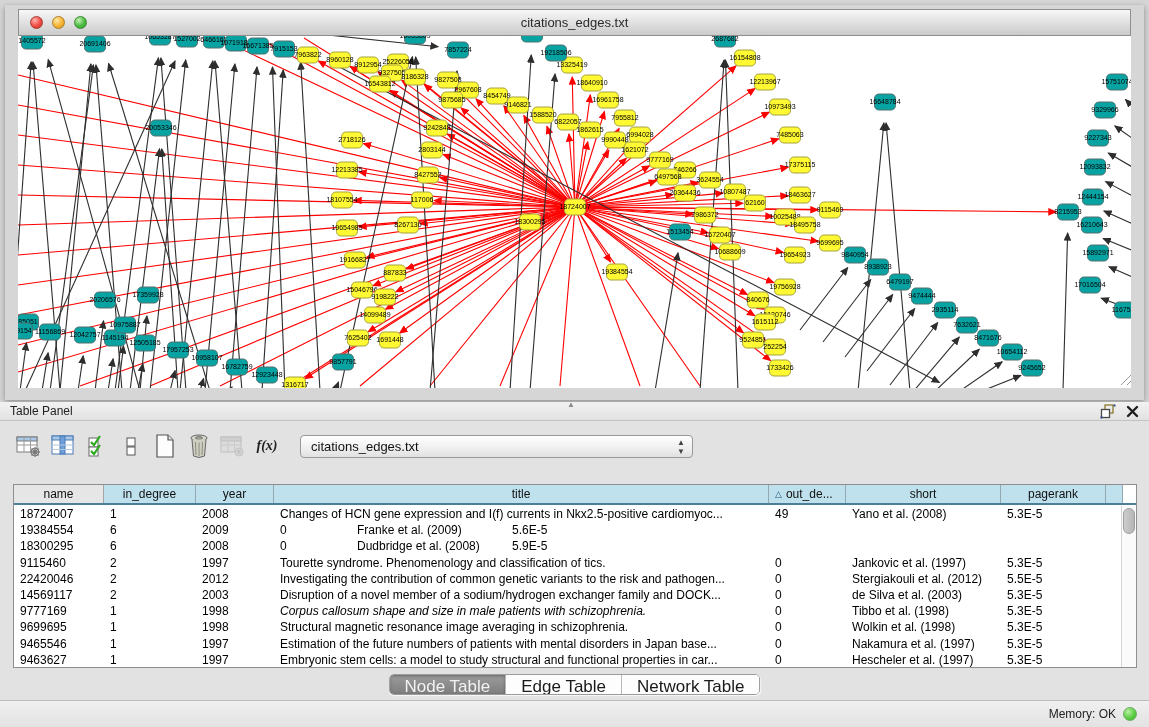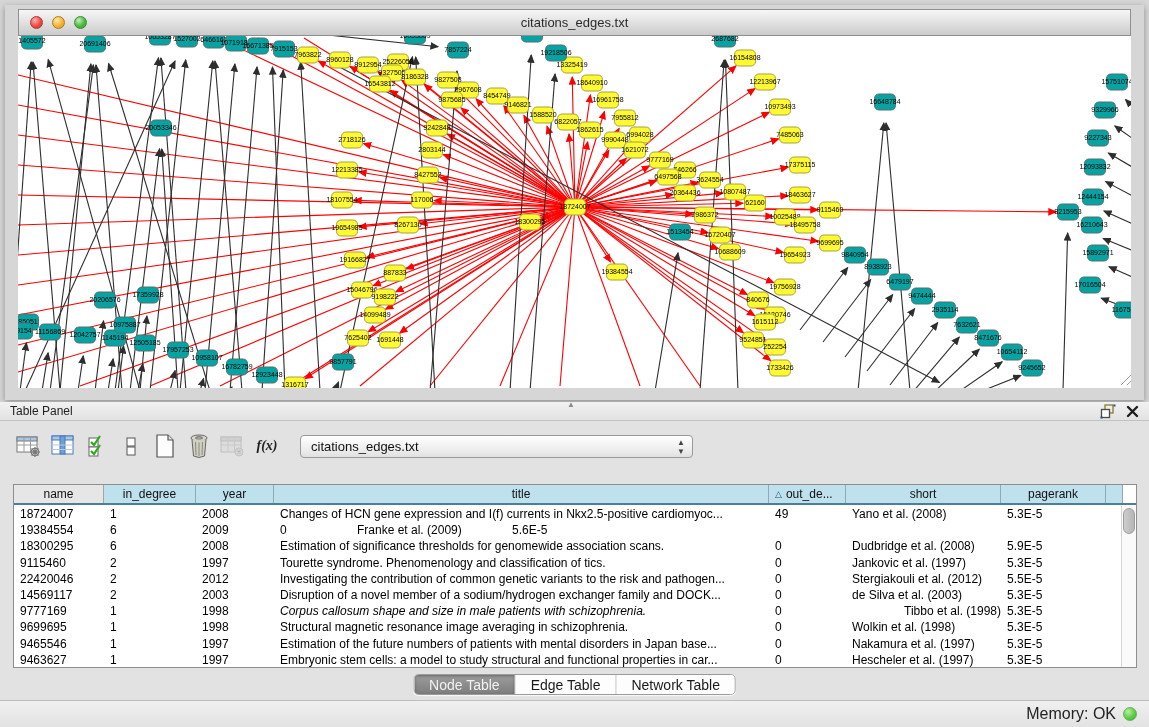--- a/index.html
+++ b/index.html
@@ -94,38 +94,38 @@
   }
 
   
   #table-tabs {
     position:absolute; left:50%; transform:translateX(-50%); top:253px;
     display:flex; border:1px solid #9b9b9b; border-radius:5px; overflow:hidden;
     background:#ffffff; height:21px;
     box-shadow:0 1px 1px rgba(255,255,255,.8);
   }
   .tab-seg {
-    font-size:14px; color:#1a1a1a; padding:2px 15px 0 15px; height:100%;
+    font-size:17px; color:#1a1a1a; padding:2px 15px 0 15px; height:100%;
     border-right:1px solid #b5b5b5; background:#fdfdfd; white-space:nowrap;
   }
   .tab-seg:last-child { border-right:none; }
   .tab-seg.active {
     background:linear-gradient(180deg,#9c9c9c,#7e7e7e); color:#f2f2f2;
     box-shadow:inset 0 1px 3px rgba(0,0,0,.35);
   }
 
   
   #status-bar {
     position:absolute; left:0; top:700px; width:1149px; height:27px;
     background:linear-gradient(180deg,#f0f0f0,#e2e2e2);
     border-top:1px solid #bdbdbd;
   }
   #memory-status {
     position:absolute; right:12px; top:0; height:100%;
-    display:flex; align-items:center; font-size:16px; color:#222;
+    display:flex; align-items:center; font-size:12px; color:#222;
   }
   #memory-dot {
     width:14px; height:14px; border-radius:50%; margin-left:7px;
     background:radial-gradient(circle at 35% 30%,#b7f0a0,#55cb3d 60%,#3da92e);
     border:1px solid #6fae60;
   }
 </style>
 </head>
 <body>
 
@@ -908,21 +908,20 @@
           <div class="tcell" style="width: 92px;">6</div>
           <div class="tcell" style="width: 78px;">2009</div>
           <div class="tcell" style="width: 77px;">0</div>
           <div class="tcell" style="width: 155px;">Franke et al. (2009)</div>
           <div class="tcell" style="width: 105px;">5.6E-5</div>
         </div>
         <div class="trow">
           <div class="tcell" style="width: 90px;">18300295</div>
           <div class="tcell" style="width: 92px;">6</div>
           <div class="tcell" style="width: 78px;">2008</div>
-          <div class="tcell" style="width: 495px;">Estimation of significance thresholds for genomewide association scans.</div>
           <div class="tcell" style="width: 77px;">0</div>
           <div class="tcell" style="width: 155px;">Dudbridge et al. (2008)</div>
           <div class="tcell" style="width: 105px;">5.9E-5</div>
         </div>
         <div class="trow">
           <div class="tcell" style="width: 90px;">9115460</div>
           <div class="tcell" style="width: 92px;">2</div>
           <div class="tcell" style="width: 78px;">1997</div>
           <div class="tcell" style="width: 495px;">Tourette syndrome. Phenomenology and classification of tics.</div>
           <div class="tcell" style="width: 77px;">0</div>
@@ -946,21 +945,21 @@
           <div class="tcell" style="width: 77px;">0</div>
           <div class="tcell" style="width: 155px;">de Silva et al. (2003)</div>
           <div class="tcell" style="width: 105px;">5.3E-5</div>
         </div>
         <div class="trow">
           <div class="tcell" style="width: 90px;">9777169</div>
           <div class="tcell" style="width: 92px;">1</div>
           <div class="tcell" style="width: 78px;">1998</div>
           <div class="tcell" style="width: 495px; font-style: italic;">Corpus callosum shape and size in male patients with schizophrenia.</div>
           <div class="tcell" style="width: 77px;">0</div>
-          <div class="tcell" style="width: 155px; text-align: right;">Tibbo et al. (1998)</div>
+          <div class="tcell" style="width: 155px;">Tibbo et al. (1998)</div>
           <div class="tcell" style="width: 105px;">5.3E-5</div>
         </div>
         <div class="trow">
           <div class="tcell" style="width: 90px;">9699695</div>
           <div class="tcell" style="width: 92px;">1</div>
           <div class="tcell" style="width: 78px;">1998</div>
           <div class="tcell" style="width: 495px;">Structural magnetic resonance image averaging in schizophrenia.</div>
           <div class="tcell" style="width: 77px;">0</div>
           <div class="tcell" style="width: 155px;">Wolkin et al. (1998)</div>
           <div class="tcell" style="width: 105px;">5.3E-5</div>

